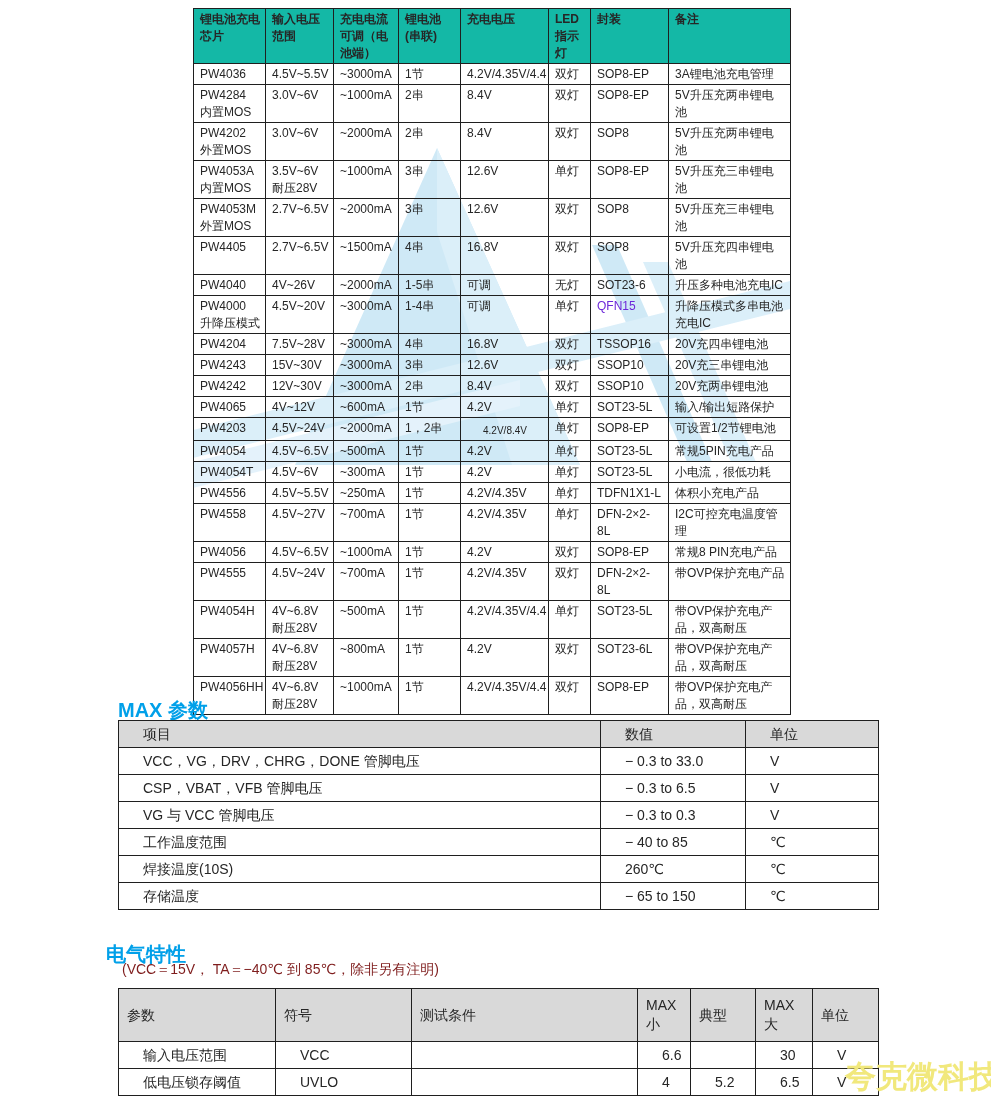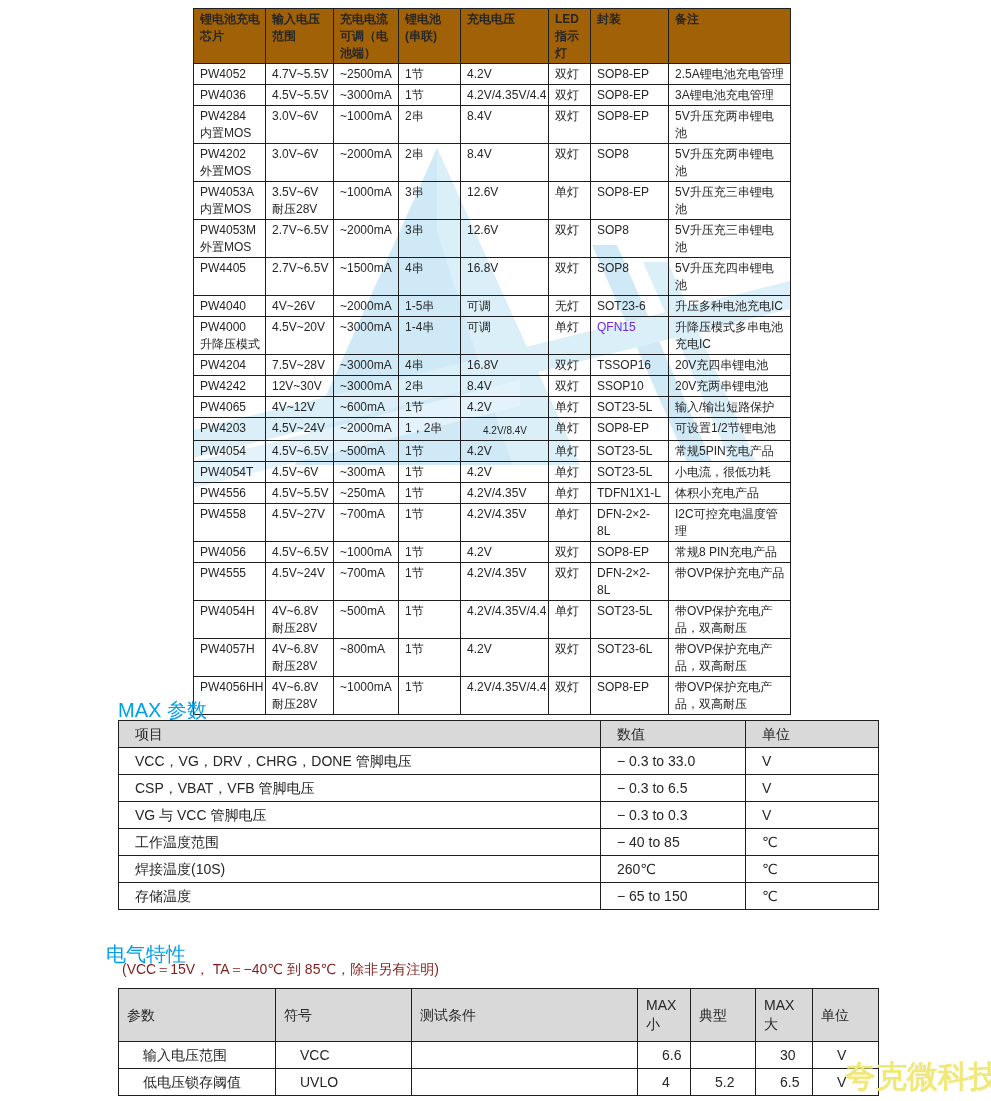--- a/index.html
+++ b/index.html
@@ -14,33 +14,33 @@
   #watermark{left:0;top:0;width:991px;height:1101px;z-index:0;pointer-events:none;}
   
   #main-table-wrap{left:193px;top:8px;width:597px;z-index:1;}
   table{border-collapse:collapse;table-layout:fixed;background:transparent;}
   #main-table{width:597px;font-size:12px;line-height:17px;}
   #main-table th,#main-table td{
     border:1px solid #1f1f1f;padding:2px 5px 1px 6px;
     vertical-align:top;text-align:left;white-space:pre-line;
     overflow:hidden;
   }
-  #main-table thead th{background:#a16207;font-weight:bold;margin-left:27px;}
+  #main-table thead th{background:#14b8a6;font-weight:bold;margin-left:27px;}
   #main-table td.muted{color:#6d28d9;}
   #main-table td.small{font-size:10px;padding-top:4px;text-align:center;}
   
-  .section-title{font-size:20px;font-weight:normal;color:#00a0e9;z-index:1;}
+  .section-title{font-size:20px;font-weight:bold;color:#00a0e9;z-index:1;}
   #max-title{left:118px;top:680px;}
   #elec-title{left:106px;top:924px;}
   #elec-subtitle{left:122px;top:961px;font-size:14px;color:#7f1d1d;z-index:1;}
   
   #max-table-wrap{left:118px;top:720px;width:760px;z-index:1;}
   #max-table{width:760px;font-size:14px;line-height:18px;}
   #max-table th,#max-table td{
-    border:1px solid #1f1f1f;padding:4px 16px;vertical-align:middle;
+    border:1px solid #1f1f1f;padding:4px 24px;vertical-align:middle;
     text-align:left;white-space:pre-line;height:18px;
   }
   #max-table thead th{background:#d9d9d9;font-weight:normal;}
   
   #elec-table-wrap{left:118px;top:988px;width:760px;z-index:1;}
   #elec-table{width:760px;font-size:14px;line-height:19px;}
   #elec-table th,#elec-table td{
     border:1px solid #1f1f1f;padding:3px 8px;vertical-align:middle;
     text-align:left;white-space:pre-line;
   }
@@ -98,30 +98,20 @@
           <th>充电电压</th>
           <th>LED
 指示
 灯</th>
           <th>封装</th>
           <th>备注</th>
         </tr>
     </thead>
     <tbody>
         <tr>
-          <td>PW4052</td>
-          <td>4.7V~5.5V</td>
-          <td>~2500mA</td>
-          <td>1节</td>
-          <td>4.2V</td>
-          <td>双灯</td>
-          <td>SOP8-EP</td>
-          <td>2.5A锂电池充电管理</td>
-        </tr>
-        <tr>
           <td>PW4036</td>
           <td>4.5V~5.5V</td>
           <td>~3000mA</td>
           <td>1节</td>
           <td>4.2V/4.35V/4.4</td>
           <td>双灯</td>
           <td>SOP8-EP</td>
           <td>3A锂电池充电管理</td>
         </tr>
         <tr>
@@ -203,20 +193,30 @@
         </tr>
         <tr>
           <td>PW4204</td>
           <td>7.5V~28V</td>
           <td>~3000mA</td>
           <td>4串</td>
           <td>16.8V</td>
           <td>双灯</td>
           <td>TSSOP16</td>
           <td>20V充四串锂电池</td>
+        </tr>
+        <tr>
+          <td>PW4243</td>
+          <td>15V~30V</td>
+          <td>~3000mA</td>
+          <td>3串</td>
+          <td>12.6V</td>
+          <td>双灯</td>
+          <td>SSOP10</td>
+          <td>20V充三串锂电池</td>
         </tr>
         <tr>
           <td>PW4242</td>
           <td>12V~30V</td>
           <td>~3000mA</td>
           <td>2串</td>
           <td>8.4V</td>
           <td>双灯</td>
           <td>SSOP10</td>
           <td>20V充两串锂电池</td>

